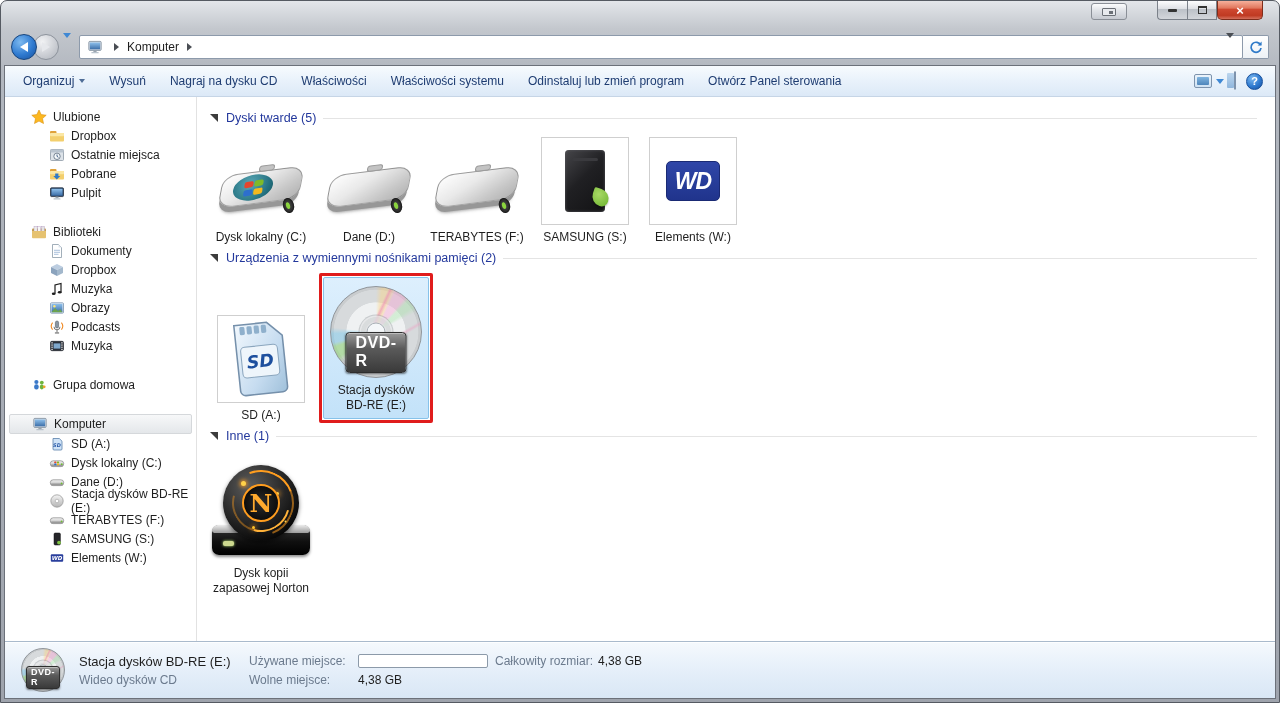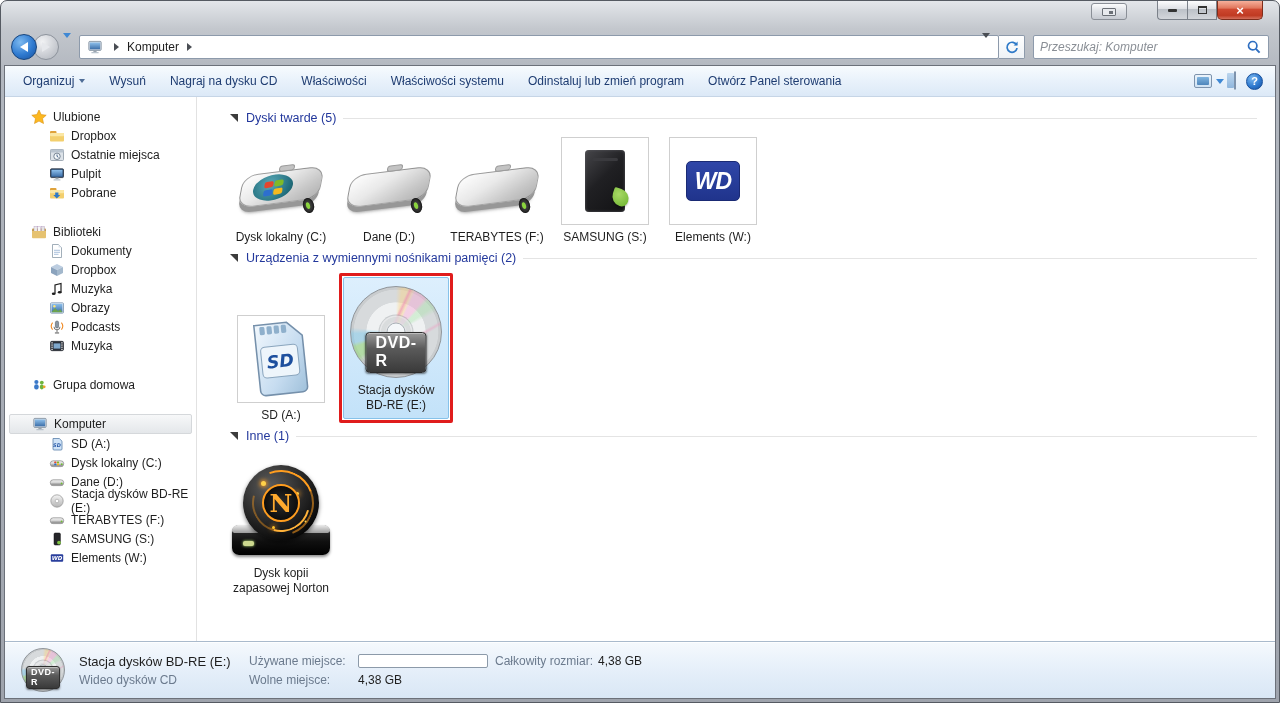--- a/index.html
+++ b/index.html
@@ -53,21 +53,21 @@
   .tool-item .tri-down{ border-top-color:#4f6d96; border-left-width:3.5px; border-right-width:3.5px; border-top-width:4px;}
   .toolbar-right{ margin-left:auto; display:flex; align-items:center; gap:10px; padding-right:6px;}
   .views-btn{ display:flex; align-items:center; gap:4px;}
   .views-ico{ width:18px; height:14px; border:1px solid #7d93ad; border-radius:2px; background:linear-gradient(#eaf3fb,#cfe2f3); position:relative;}
   .views-ico::after{ content:""; position:absolute; inset:2px; background:
      linear-gradient(#7fb4e0,#4f86bb); border-radius:1px;}
   .pane-ico{ width:18px; height:14px; border:1px solid #7d93ad; border-radius:2px; background:#fff; position:relative;}
   .pane-ico::after{ content:""; position:absolute; top:1px; bottom:1px; right:1px; width:7px; background:linear-gradient(#bcd6ee,#8fb6dd); border-radius:1px;}
   .help-ico{ width:17px; height:17px; border-radius:50%; background:radial-gradient(circle at 35% 30%,#7db9ef,#2f7ad0 55%,#174f9b);
     color:#fff; font-size:11px; font-weight:bold; display:flex; align-items:center; justify-content:center; border:1px solid #174f9b;}
-  .body{ flex:1 1 auto; display:flex; min-height:0;gap:20px; }
+  .body{ flex:1 1 auto; display:flex; min-height:0; }
   
   .sidebar{ width:192px; flex:0 0 192px; border-right:1px solid #e2e2e2; padding-top:8px; font-size:12px; color:#1e1e1e; overflow:hidden;}
   .sgroup,.srow{ display:flex; align-items:center; height:19px; gap:6px; cursor:default; }
   .sgroup{ padding-left:26px; margin-top:2px;}
   .srow{ padding-left:44px; }
   .sgap{ height:18px; }
   .si{ width:16px; height:16px; flex:0 0 16px; }
   .sgroup.selected{ margin:2px 4px 0 4px; padding-left:22px; border:1px solid #d5d8db; border-radius:2px;
     background:linear-gradient(#f7f8f9,#e4e7ea); height:20px;}
   
@@ -357,26 +357,20 @@
       <span class="crumb-sep"></span>
       <span class="crumb">Komputer</span>
       <span class="crumb-sep"></span>
       <span class="addr-drop"><span class="tri-down"></span></span>
     </div>
     <div class="refresh-btn">
       <svg class="si" width="15" height="15">
           <use href="#i-refresh"></use>
         </svg>
     </div>
-    <div class="searchbox">
-      <input type="text" placeholder="Przeszukaj: Komputer" style="">
-      <svg class="si" width="15" height="15">
-          <use href="#i-search"></use>
-        </svg>
-    </div>
   </div>
 
   <div class="client">
 
     <div class="toolbar">
       <div class="tool-item">
           <span>Organizuj</span>
           <span class="tri-down"></span>
         </div>
       <div class="tool-item">
@@ -425,29 +419,29 @@
             <span>Dropbox</span>
           </div>
         <div class="srow">
             <svg class="si">
               <use href="#i-recent"></use>
             </svg>
             <span>Ostatnie miejsca</span>
           </div>
         <div class="srow">
             <svg class="si">
+              <use href="#i-downloads"></use>
+            </svg>
+            <span>Pobrane</span>
+          </div>
+        <div class="srow">
+            <svg class="si">
               <use href="#i-desktop"></use>
             </svg>
             <span>Pulpit</span>
-          </div>
-        <div class="srow">
-            <svg class="si">
-              <use href="#i-downloads"></use>
-            </svg>
-            <span>Pobrane</span>
           </div>
         <div class="sgap"></div>
         <div class="sgroup">
             <svg class="si">
               <use href="#i-library"></use>
             </svg>
             <span>Biblioteki</span>
           </div>
         <div class="srow">
             <svg class="si">

